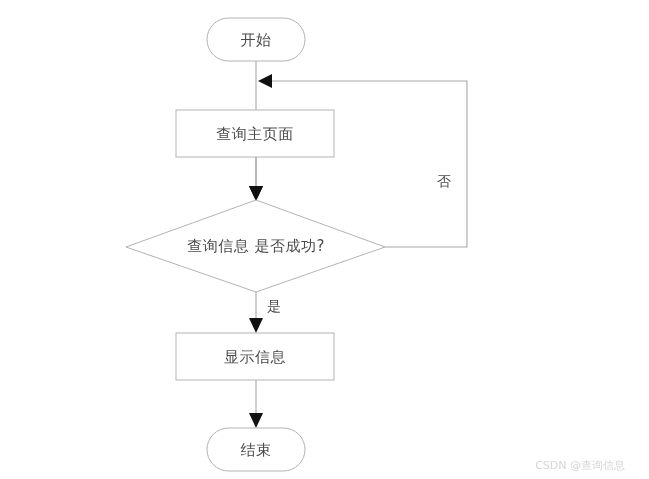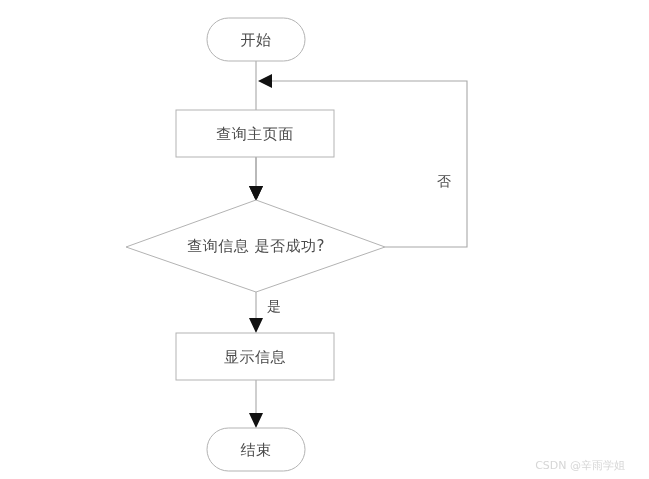--- a/index.html
+++ b/index.html
@@ -121,15 +121,15 @@
       <rect class="node-shape" x="207" y="428" width="98" height="43" rx="21.5" ry="21.5"></rect>
       <text class="node-text" x="256" y="450.5">结束</text>
     </g>
 
     <text class="edge-label" x="444" y="182">否</text>
 
     <text class="edge-label" x="274" y="307">是</text>
 
   </svg>
 
-  <div class="watermark">CSDN @辛雨学姐</div>
+  <div class="watermark">CSDN @查询信息</div>
 
 </div>
 
 </body></html>

